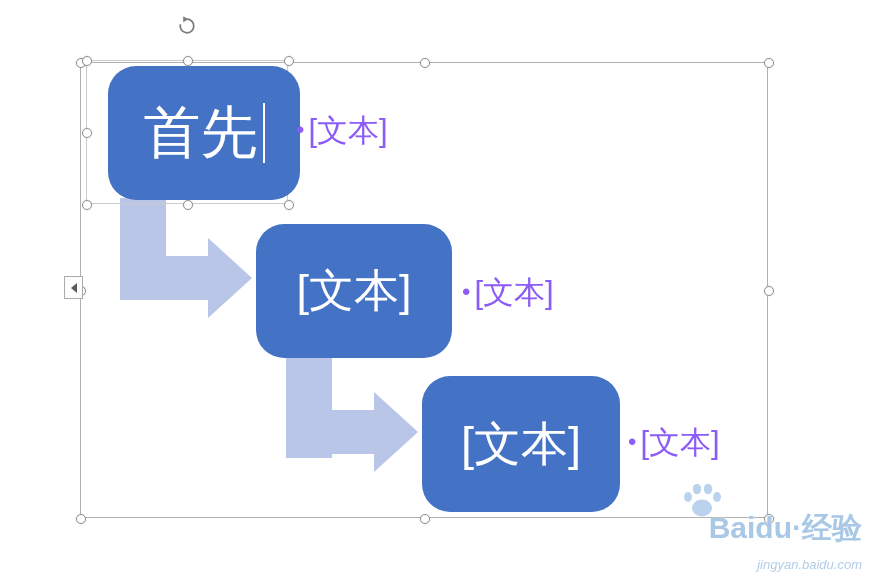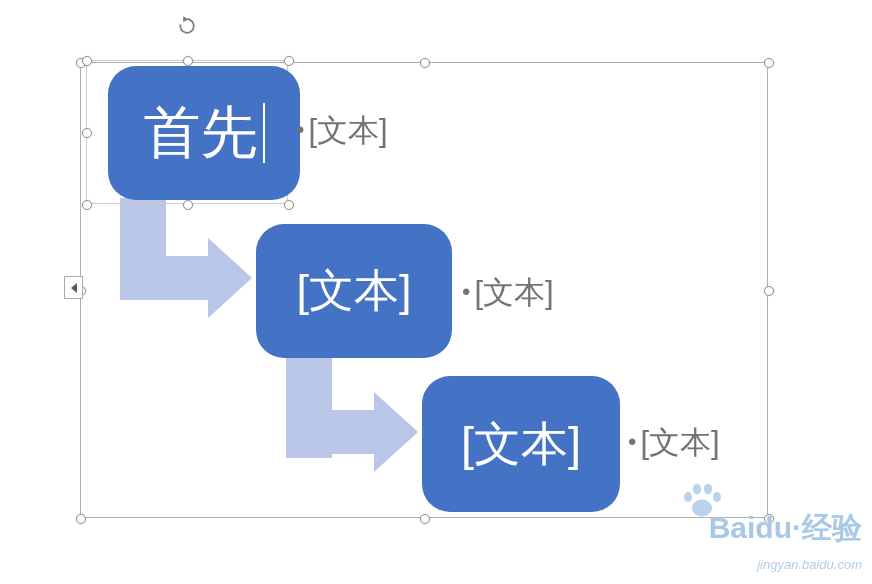--- a/index.html
+++ b/index.html
@@ -85,21 +85,21 @@
     border-bottom: 40px solid transparent;
     border-left: 44px solid #b9c6e8;
     background: none;
   }
   .a1head { left: 208px; top: 238px; }
   .a2head { left: 374px; top: 392px; }
 
   
   .bullet-item {
     position: absolute;
-    color: #737373;
+    color: #8b5cf6;
     font-size: 31px;
     white-space: nowrap;
     cursor: text;
   }
   .b1 { left: 296px; top: 110px; }
   .b2 { left: 462px; top: 272px; }
   .b3 { left: 628px; top: 422px; }
   .bullet-dot { font-size: 24px; vertical-align: 3px; margin-right: 4px; }
 
   

